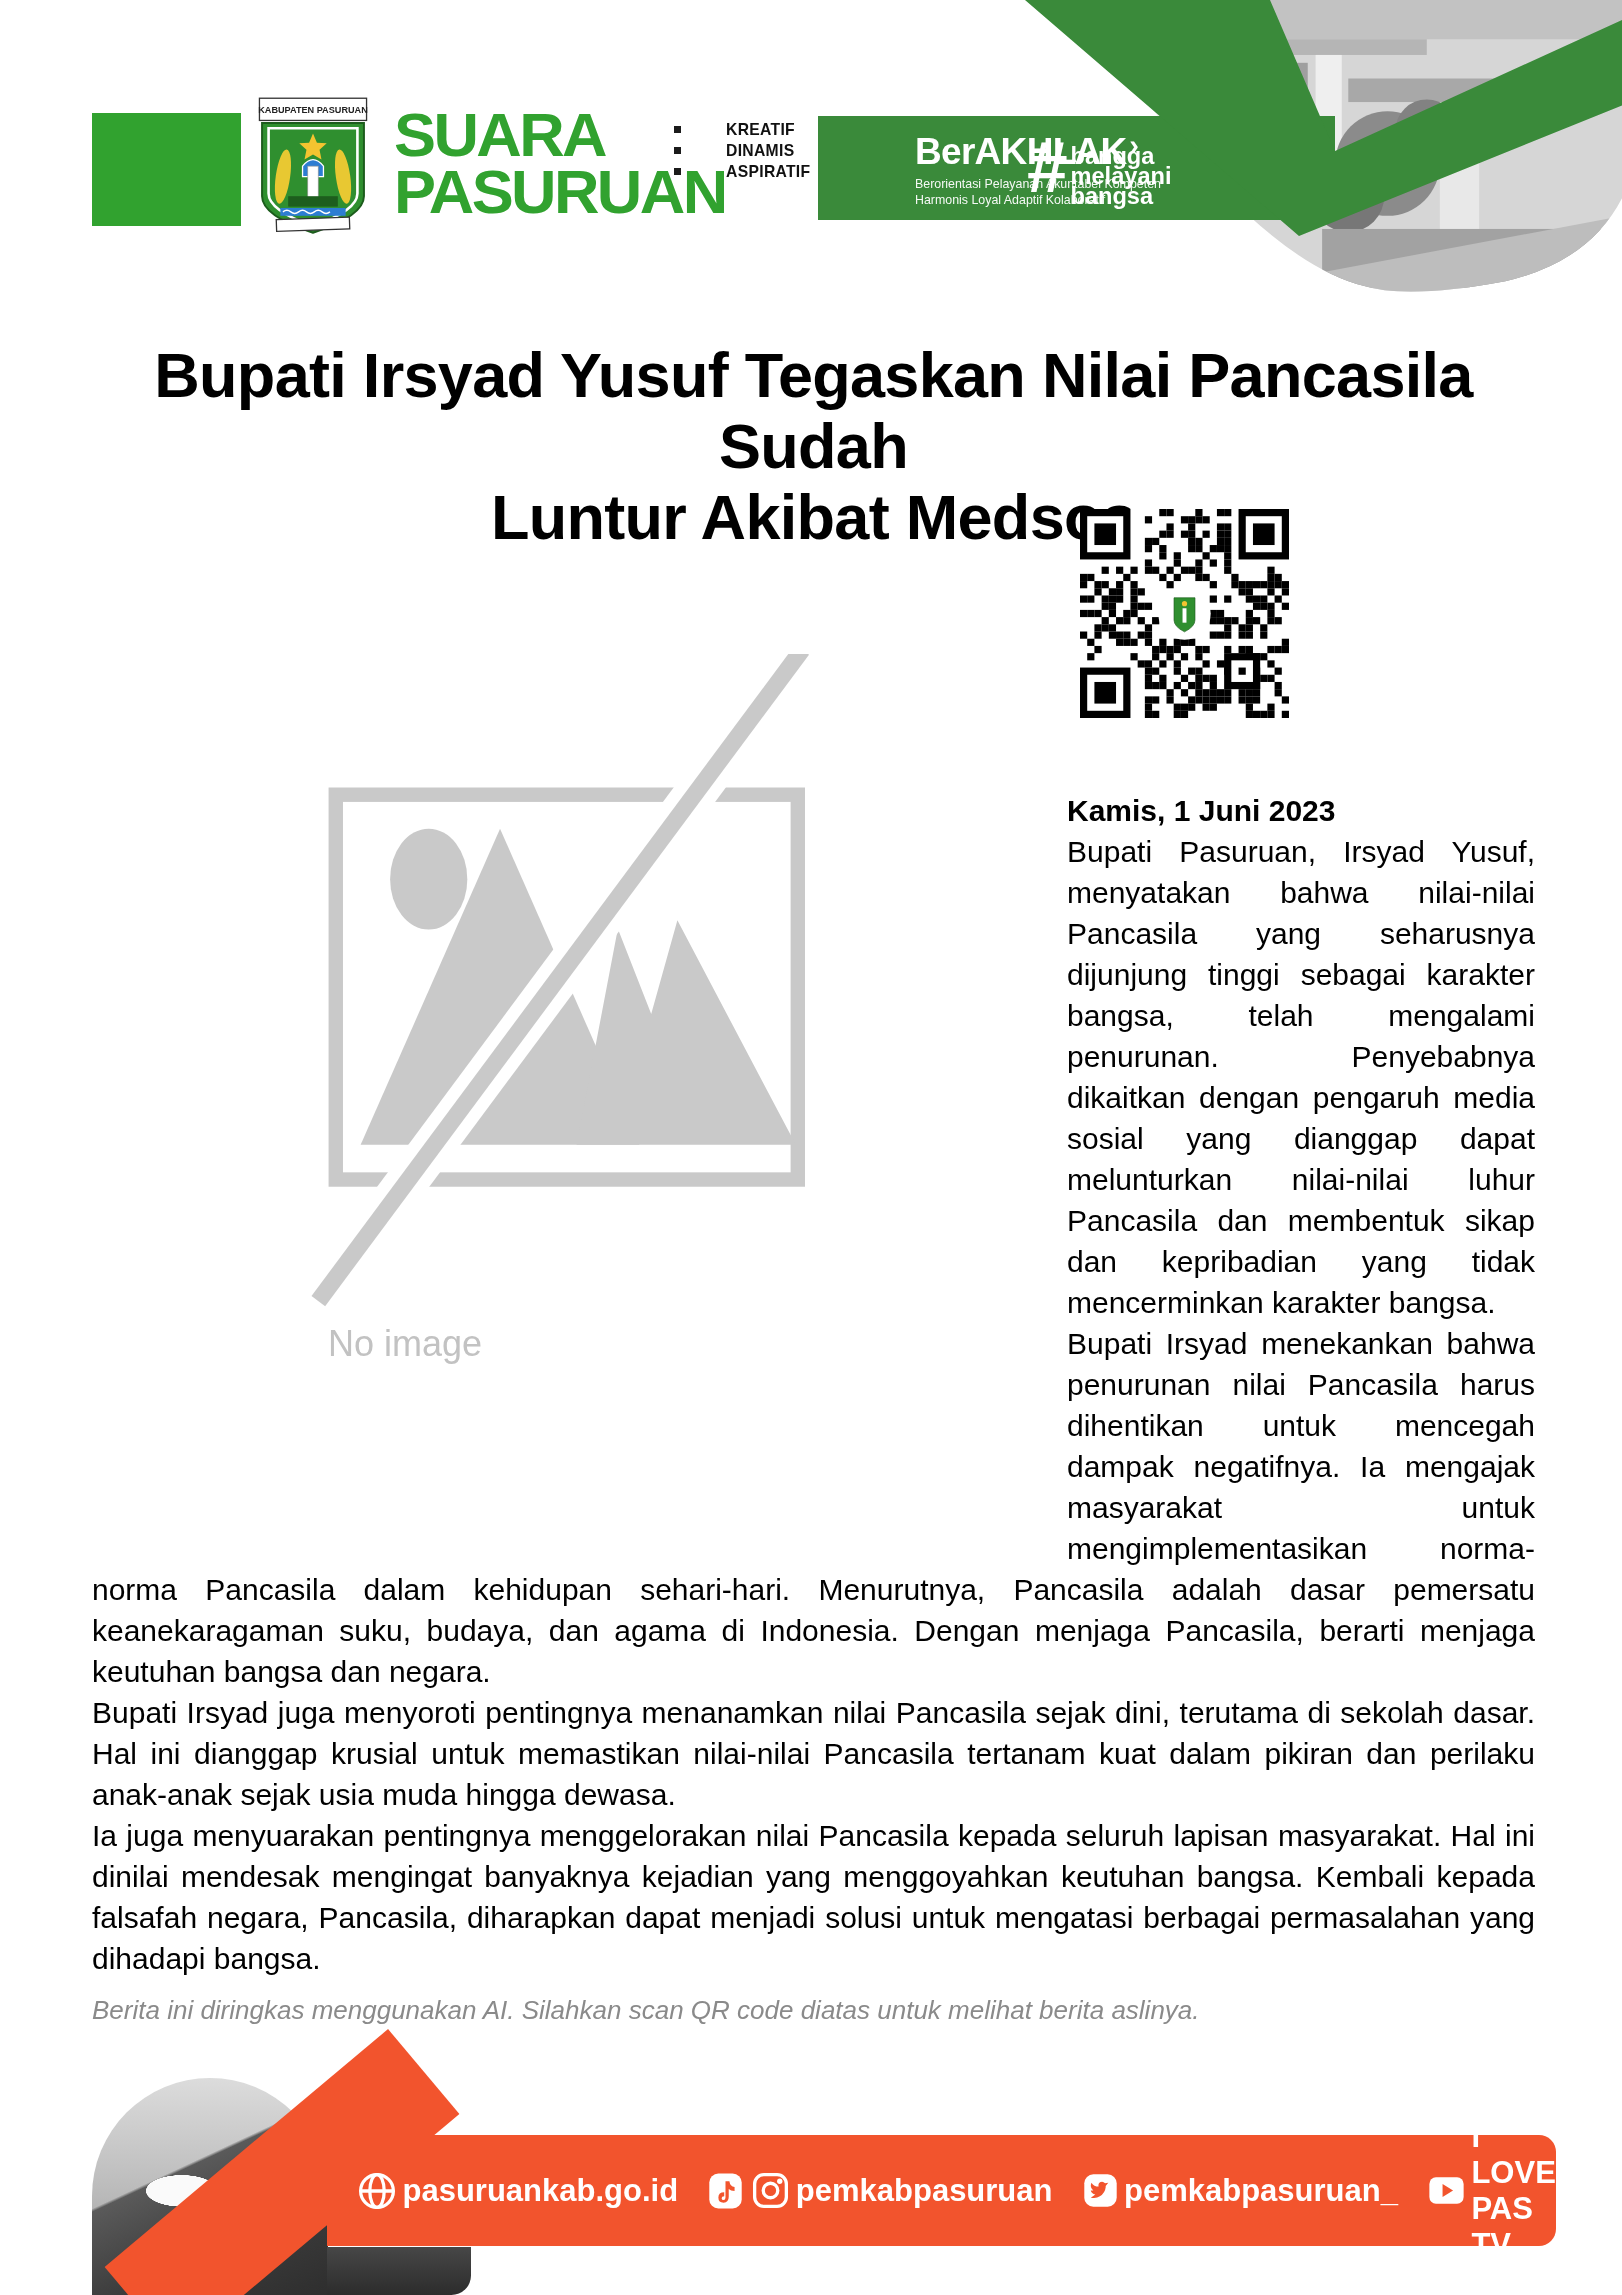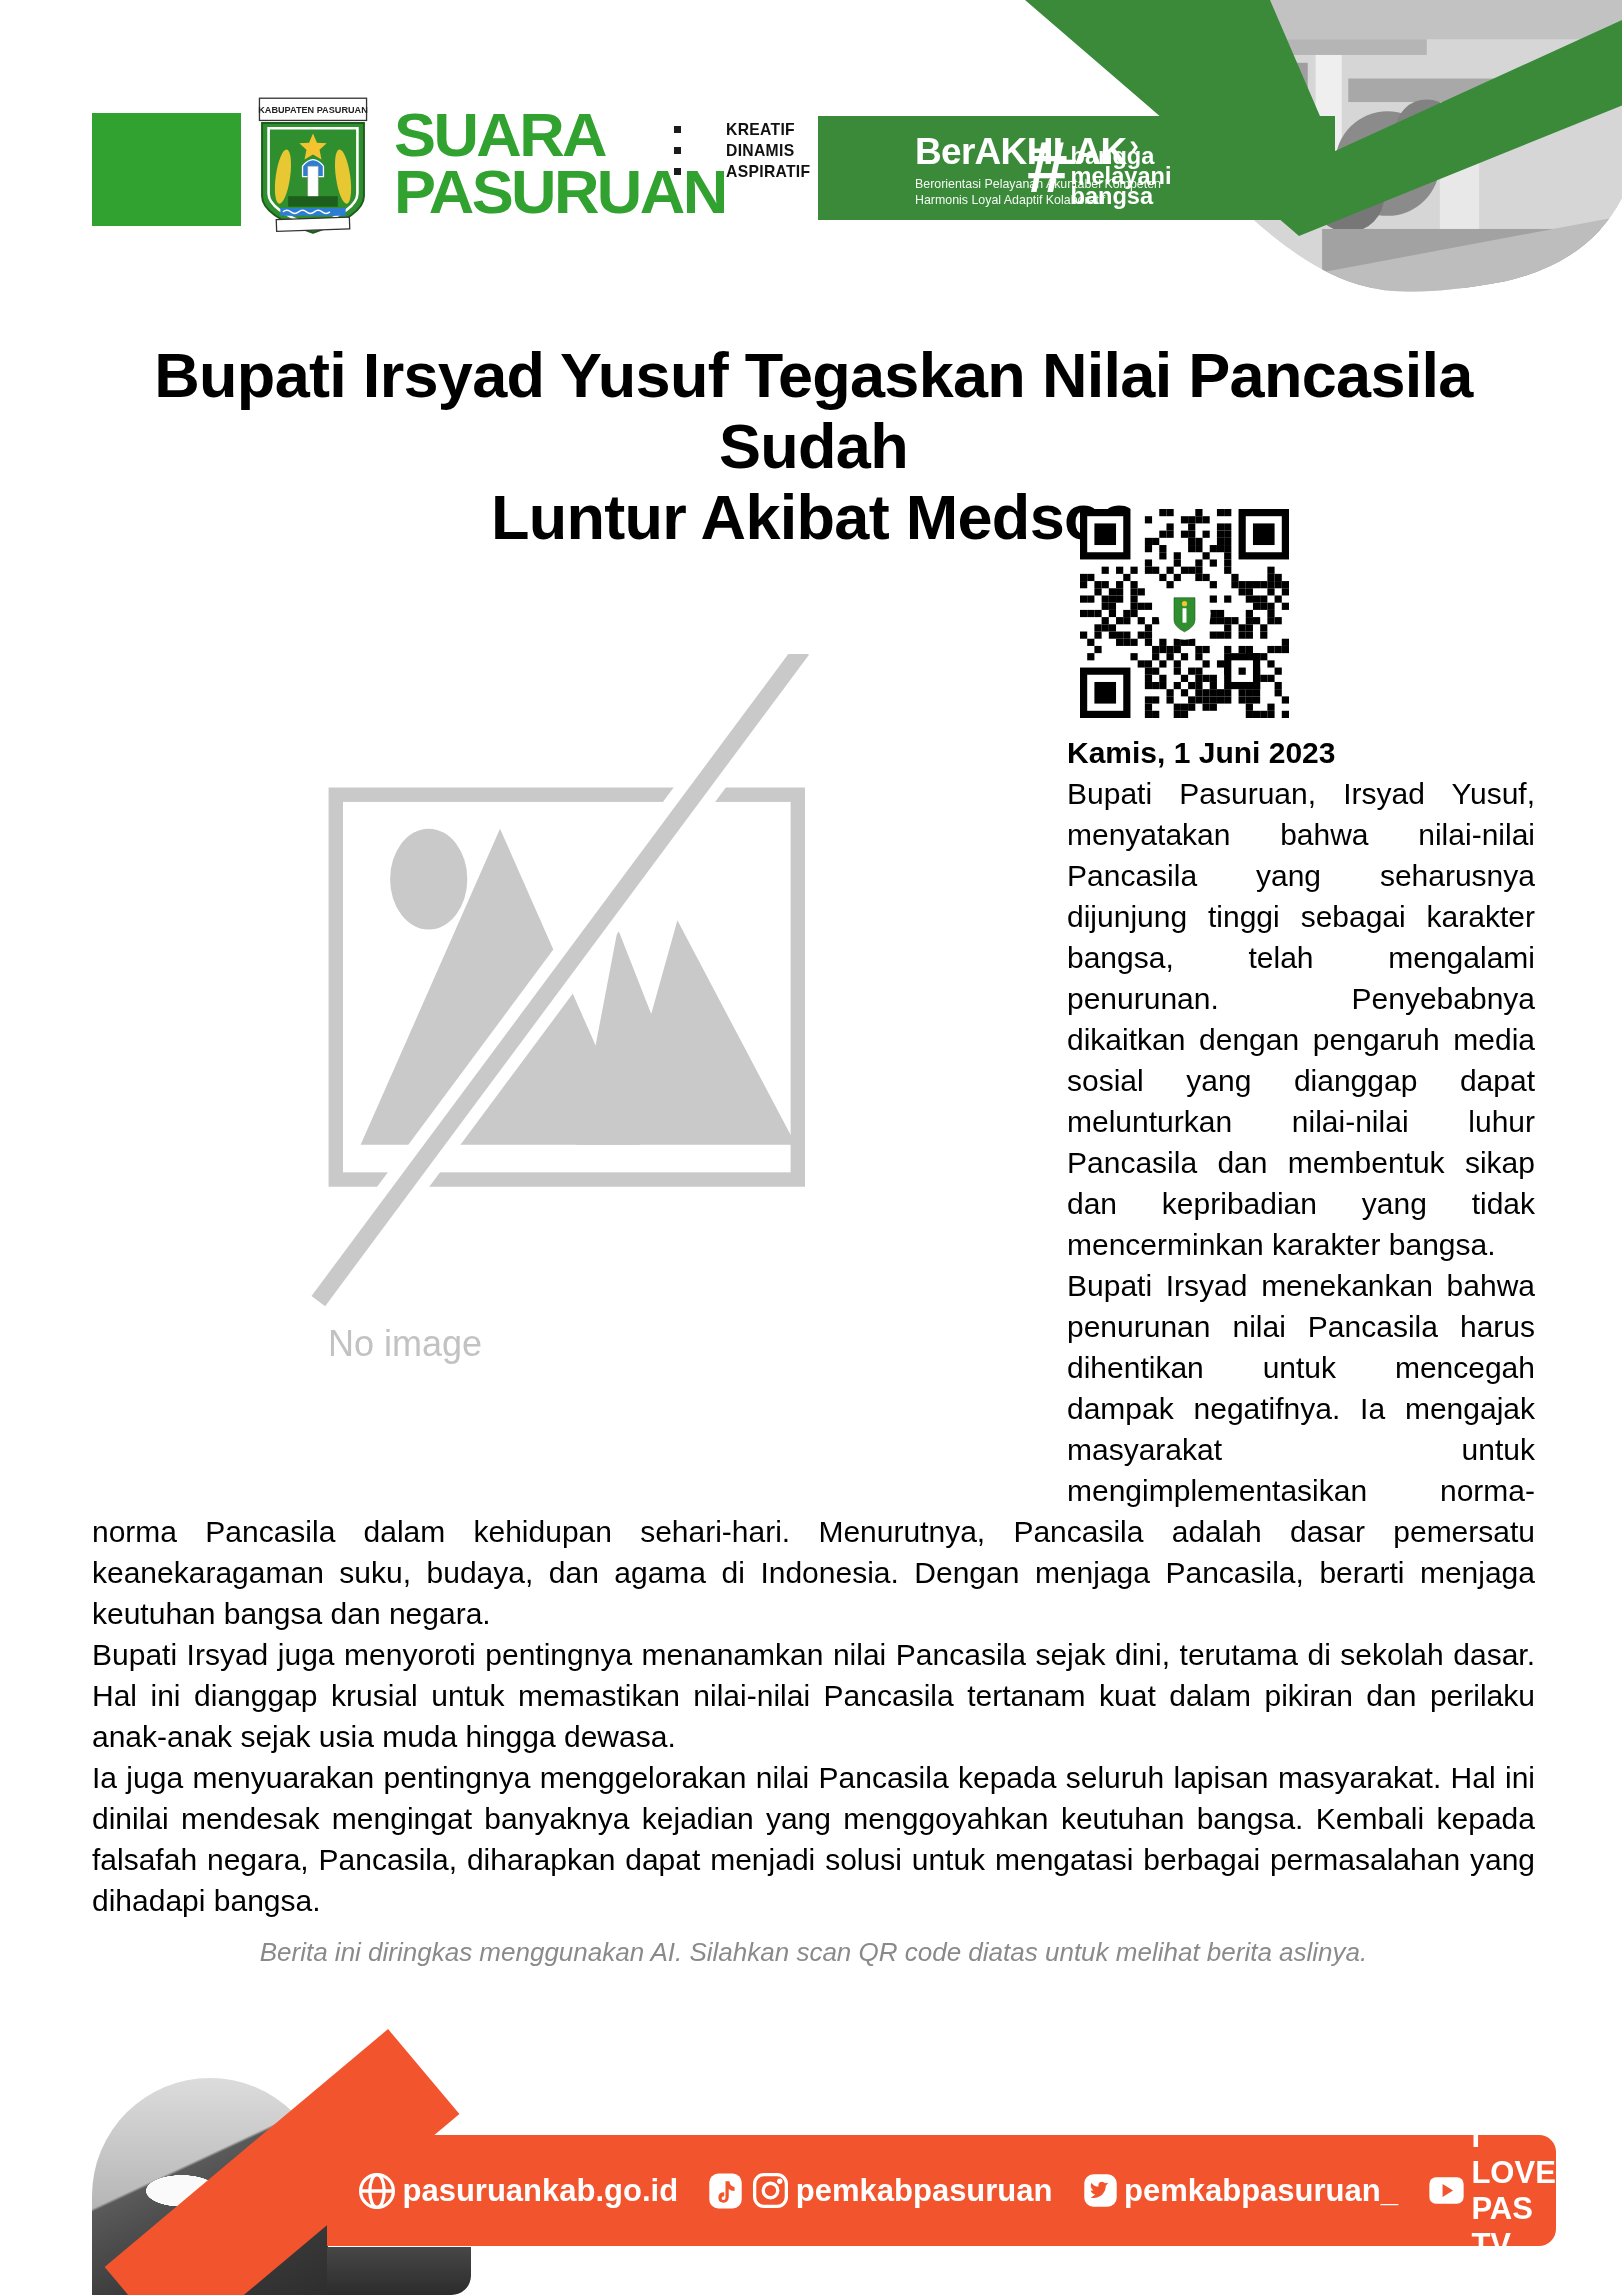--- a/index.html
+++ b/index.html
@@ -25,26 +25,26 @@
   .berakhlak .sub{font-size:12.4px;line-height:15.7px;margin-top:3.9px;opacity:.95;}
   .hashtag-logo{position:absolute;left:1026px;top:130px;color:#fff;display:flex;}
   .hash-glyph{font-size:73px;font-weight:bold;font-style:italic;line-height:73px;}
   .hash-words{margin-left:3.9px;margin-top:15.7px;font-size:23.6px;font-weight:bold;line-height:20px;}
   
   .title{position:absolute;left:92px;top:340px;width:1443px;text-align:center;
          font-size:63px;font-weight:bold;line-height:71px;letter-spacing:-0.7px;}
   
   .qr{position:absolute;left:1080px;top:509px;width:209px;height:209px;background:#fff;}
   
-  .article{position:absolute;left:92px;top:732px;width:1443px;font-size:30px;line-height:41px;
+  .article{position:absolute;left:92px;top:790px;width:1443px;font-size:30px;line-height:41px;
            text-align:justify;}
   .img-float{float:left;width:975px;height:751px;}
   .date{font-weight:bold;margin:0;}
   .article p{margin:0;}
-  .footnote{font-style:italic;color:#8a8a8a;font-size:26px;margin-top:10.5px !important;text-align:center;}
+  .footnote{font-style:italic;color:#8a8a8a;font-size:26px;margin-top:10.5px !important;text-align:left;}
   
   .ph-svg{position:absolute;left:301px;top:654px;}
   .no-image-label{position:absolute;left:328px;top:1323px;width:476px;text-align:left;
                   font-size:36px;color:#c2c2c2;}
   
   .mt-photo{position:absolute;left:92px;top:2078px;width:236px;height:217px;
             border-radius:118px 118px 0 0;
             background:
               radial-gradient(ellipse 59px 26px at 38% 52%, #fafafa 0 60%, rgba(255,255,255,0) 61%),
               linear-gradient(155deg, rgba(0,0,0,0) 40%, #5a5a5a 41%, #3c3c3c 70%, #2e2e2e 100%),

